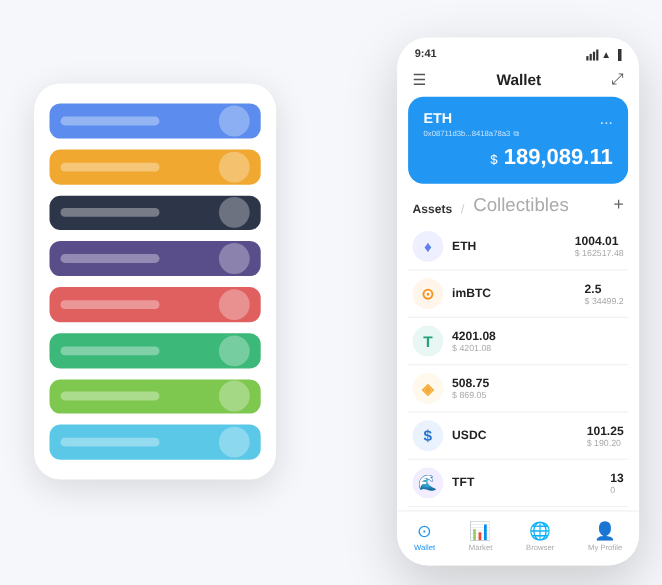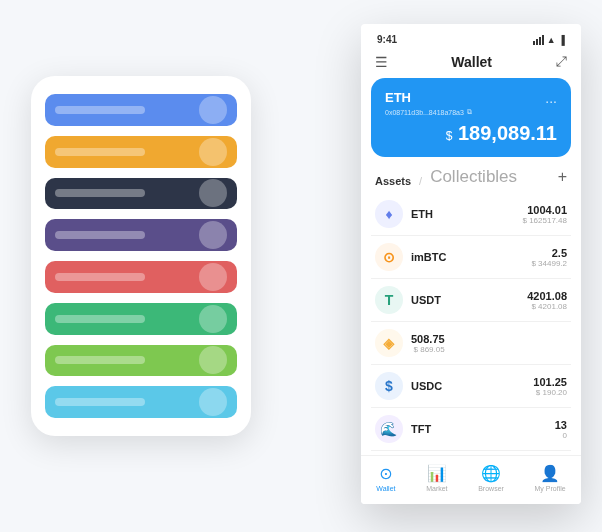--- a/index.html
+++ b/index.html
@@ -67,25 +67,25 @@
       width: 90px;
       height: 8px;
       background: rgba(255,255,255,0.35);
       border-radius: 4px;
     }
 
     
     .fg-phone {
       position: absolute;
       right: 10px;
-      top: 8px;
+      top: 18px;
       width: 220px;
       height: 480px;
       background: #fff;
-      border-radius: 4px;
+      border-radius: 28px;
       box-shadow: 0 16px 48px rgba(0,0,0,0.18);
       overflow: hidden;
       display: flex;
       flex-direction: column;
     }
 
     .phone-status-bar {
       display: flex;
       justify-content: space-between;
       align-items: center;
@@ -234,21 +234,20 @@
     }
 
     .asset-name {
       font-size: 11px;
       font-weight: 600;
       color: #222;
       flex: 1;
     }
 
     .asset-values {
-      text-align: right;
     }
 
     .asset-amount {
       font-size: 11px;
       font-weight: 600;
       color: #222;
     }
 
     .asset-usd {
       font-size: 8px;
@@ -403,21 +402,20 @@
         <div class="asset-row">
           <div class="asset-icon" style="background: rgb(255, 245, 234); color: rgb(247, 147, 26); font-weight: 700;">⊙</div>
           <span class="asset-name">imBTC</span>
           <div class="asset-values">
             <div class="asset-amount">2.5</div>
             <div class="asset-usd">$ 34499.2</div>
           </div>
         </div>
         <div class="asset-row">
           <div class="asset-icon" style="background: rgb(232, 247, 243); color: rgb(38, 161, 123); font-weight: 700;">T</div>
-          <span class="asset-name">USDT</span>
           <div class="asset-values">
             <div class="asset-amount">4201.08</div>
             <div class="asset-usd">$ 4201.08</div>
           </div>
         </div>
         <div class="asset-row">
           <div class="asset-icon" style="background: rgb(255, 248, 236); color: rgb(245, 172, 55); font-weight: 700;">◈</div>
           <div class="asset-values">
             <div class="asset-amount">508.75</div>
             <div class="asset-usd">$ 869.05</div>

